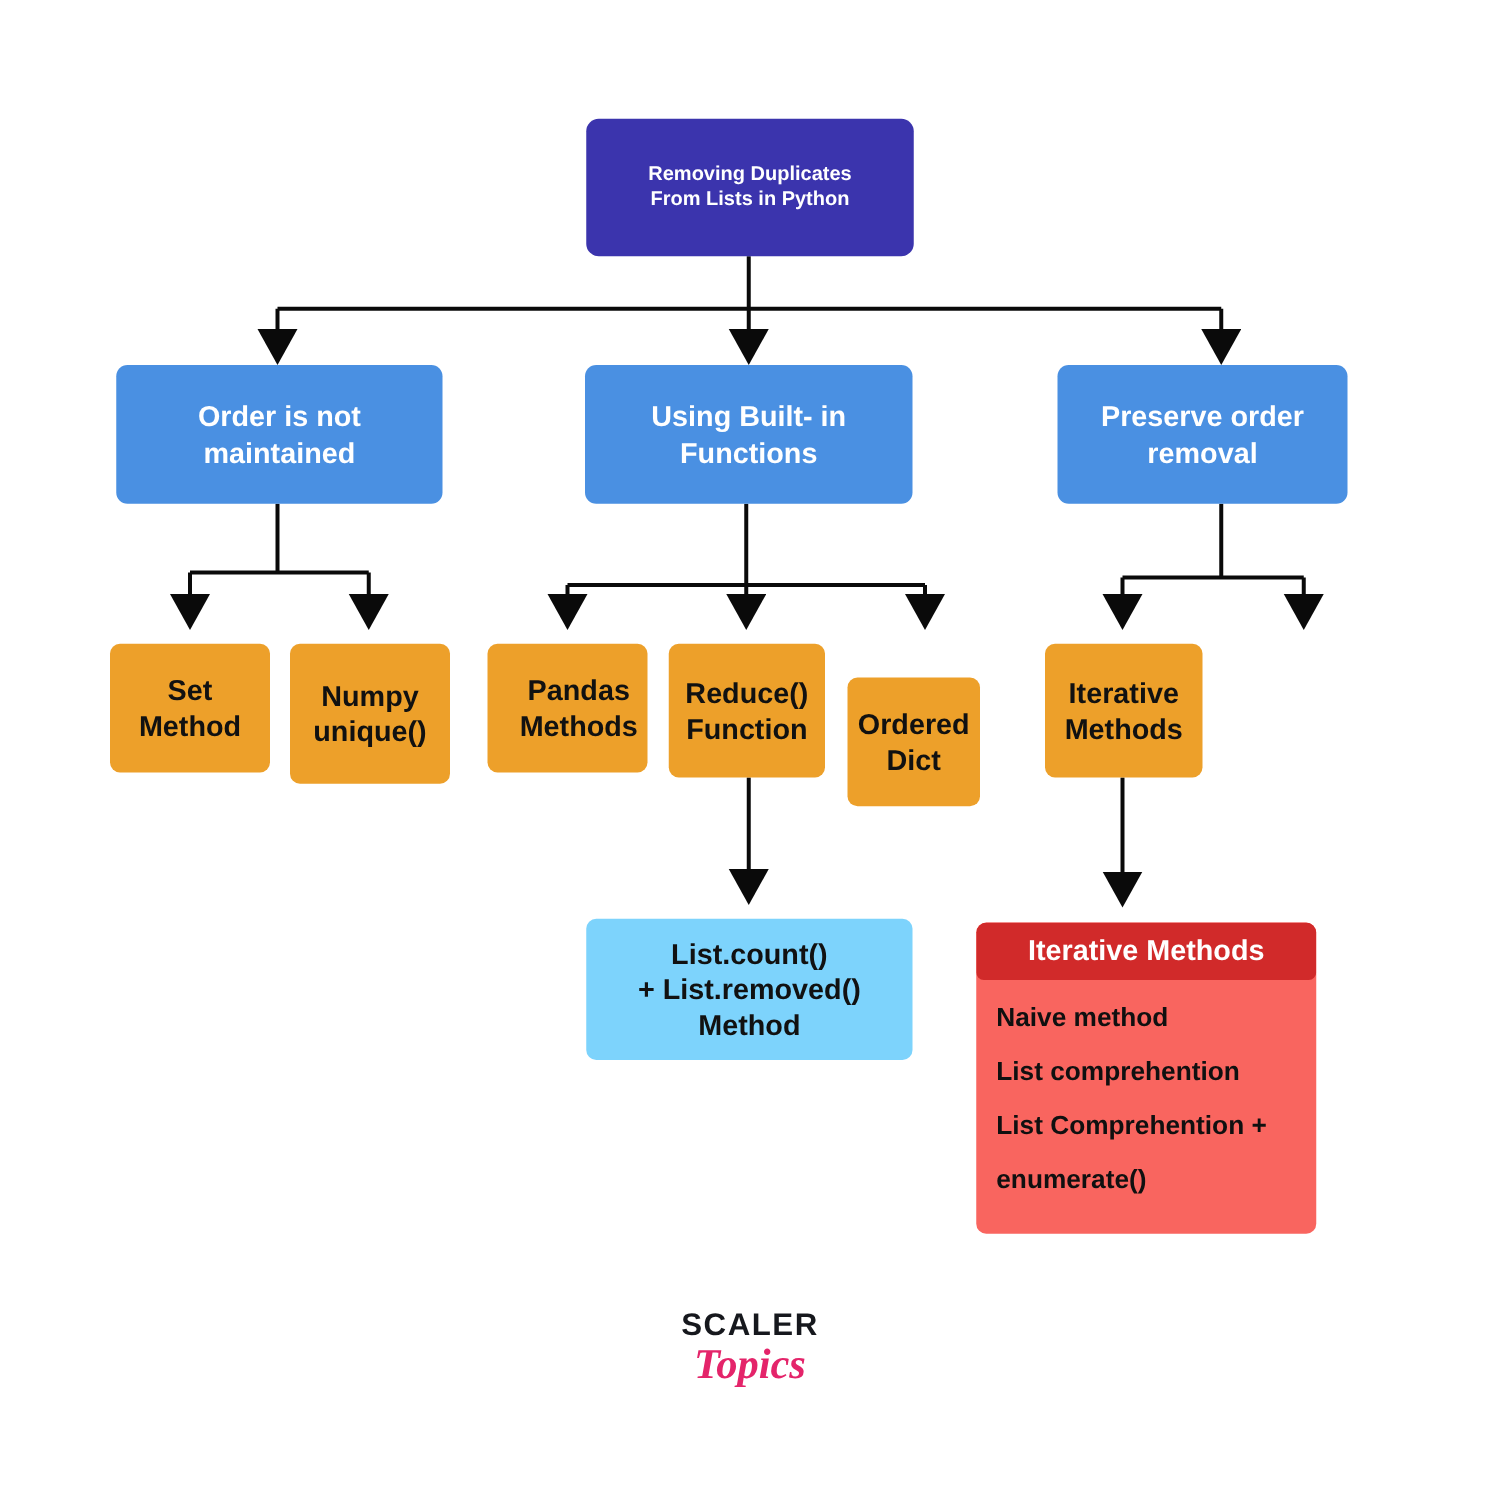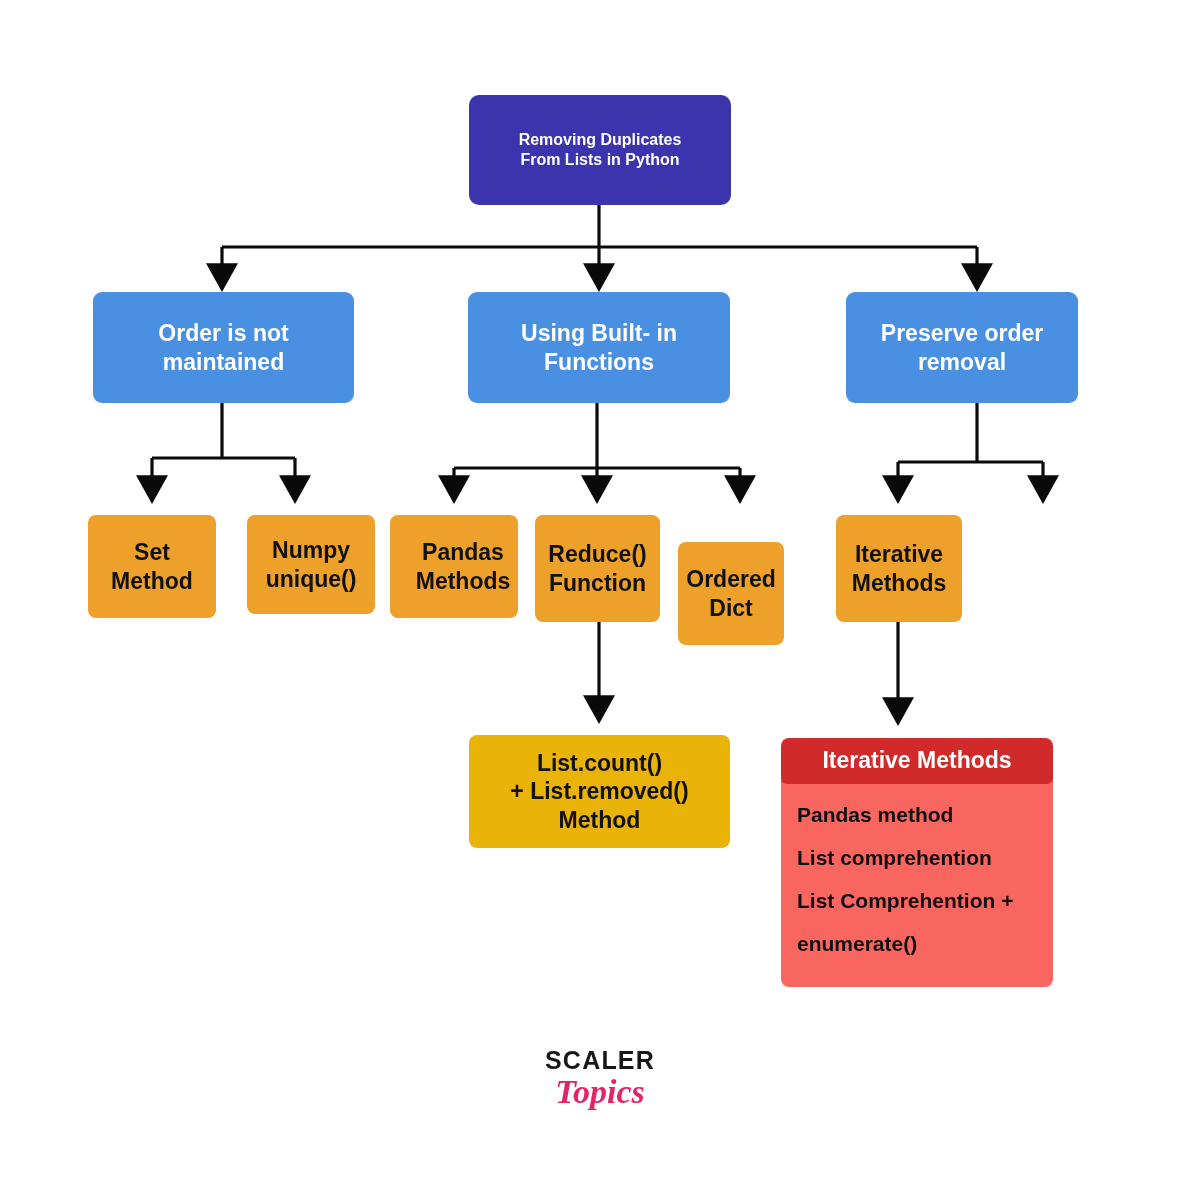--- a/index.html
+++ b/index.html
@@ -40,21 +40,21 @@
     color: #ffffff;
     font-size: 23px;
   }
   .node-l2 {
     background: #eda02a;
     color: #111111;
     font-size: 23px;
     border-radius: 8px;
   }
   .node-tan {
-    background: #eab308;
+    background: #7dd3fc;
     color: #111111;
     font-size: 23px;
     border-radius: 8px;
   }
   .panel-red {
     position: absolute;
     box-sizing: border-box;
     background: #f9655f;
     border-radius: 8px;
     overflow: hidden;
@@ -158,21 +158,21 @@
 
   <div class="node node-l1" style="left:93px; top:292px; width:261px; height:111px;">Order is not
 maintained</div>
 
   <div class="node node-l1" style="left:846px; top:292px; width:232px; height:111px;">Preserve order
 removal</div>
 
   <div class="node node-l2" style="left:88px; top:515px; width:128px; height:103px;">Set
 Method</div>
 
-  <div class="node node-l2" style="left:247px; top:515px; width:128px; height:99px;">Numpy
+  <div class="node node-l2" style="left:232px; top:515px; width:128px; height:112px;">Numpy
 unique()</div>
 
   <div class="node node-l2" style="left:390px; top:515px; width:128px; height:103px;padding-left:18px;">Pandas
 Methods</div>
 
   <div class="node node-l2" style="left:535px; top:515px; width:125px; height:107px;">Reduce()
 Function</div>
 
   <div class="node node-l2" style="left:678px; top:542px; width:106px; height:103px;">Ordered
 Dict</div>
@@ -181,21 +181,21 @@
 Methods</div>
 
 
   <div class="node node-tan" style="left:469px; top:735px; width:261px; height:113px;">List.count()
 + List.removed()
 Method</div>
 
   <div class="panel-red" style="left:781px; top:738px; width:272px; height:249px;">
     <div class="panel-red-header">Iterative Methods</div>
     <div class="panel-red-body">
-      <div class="panel-red-item">Pandas method</div>
+      <div class="panel-red-item">Naive method</div>
       <div class="panel-red-item">List comprehention</div>
       <div class="panel-red-item">List Comprehention +</div>
       <div class="panel-red-item">enumerate()</div>
     </div>
   </div>
 
   <div class="logo" style="left:490px; top:1046px;">
     <div class="logo-scaler">SCALER</div>
     <div class="logo-topics">Topics</div>
   </div>

